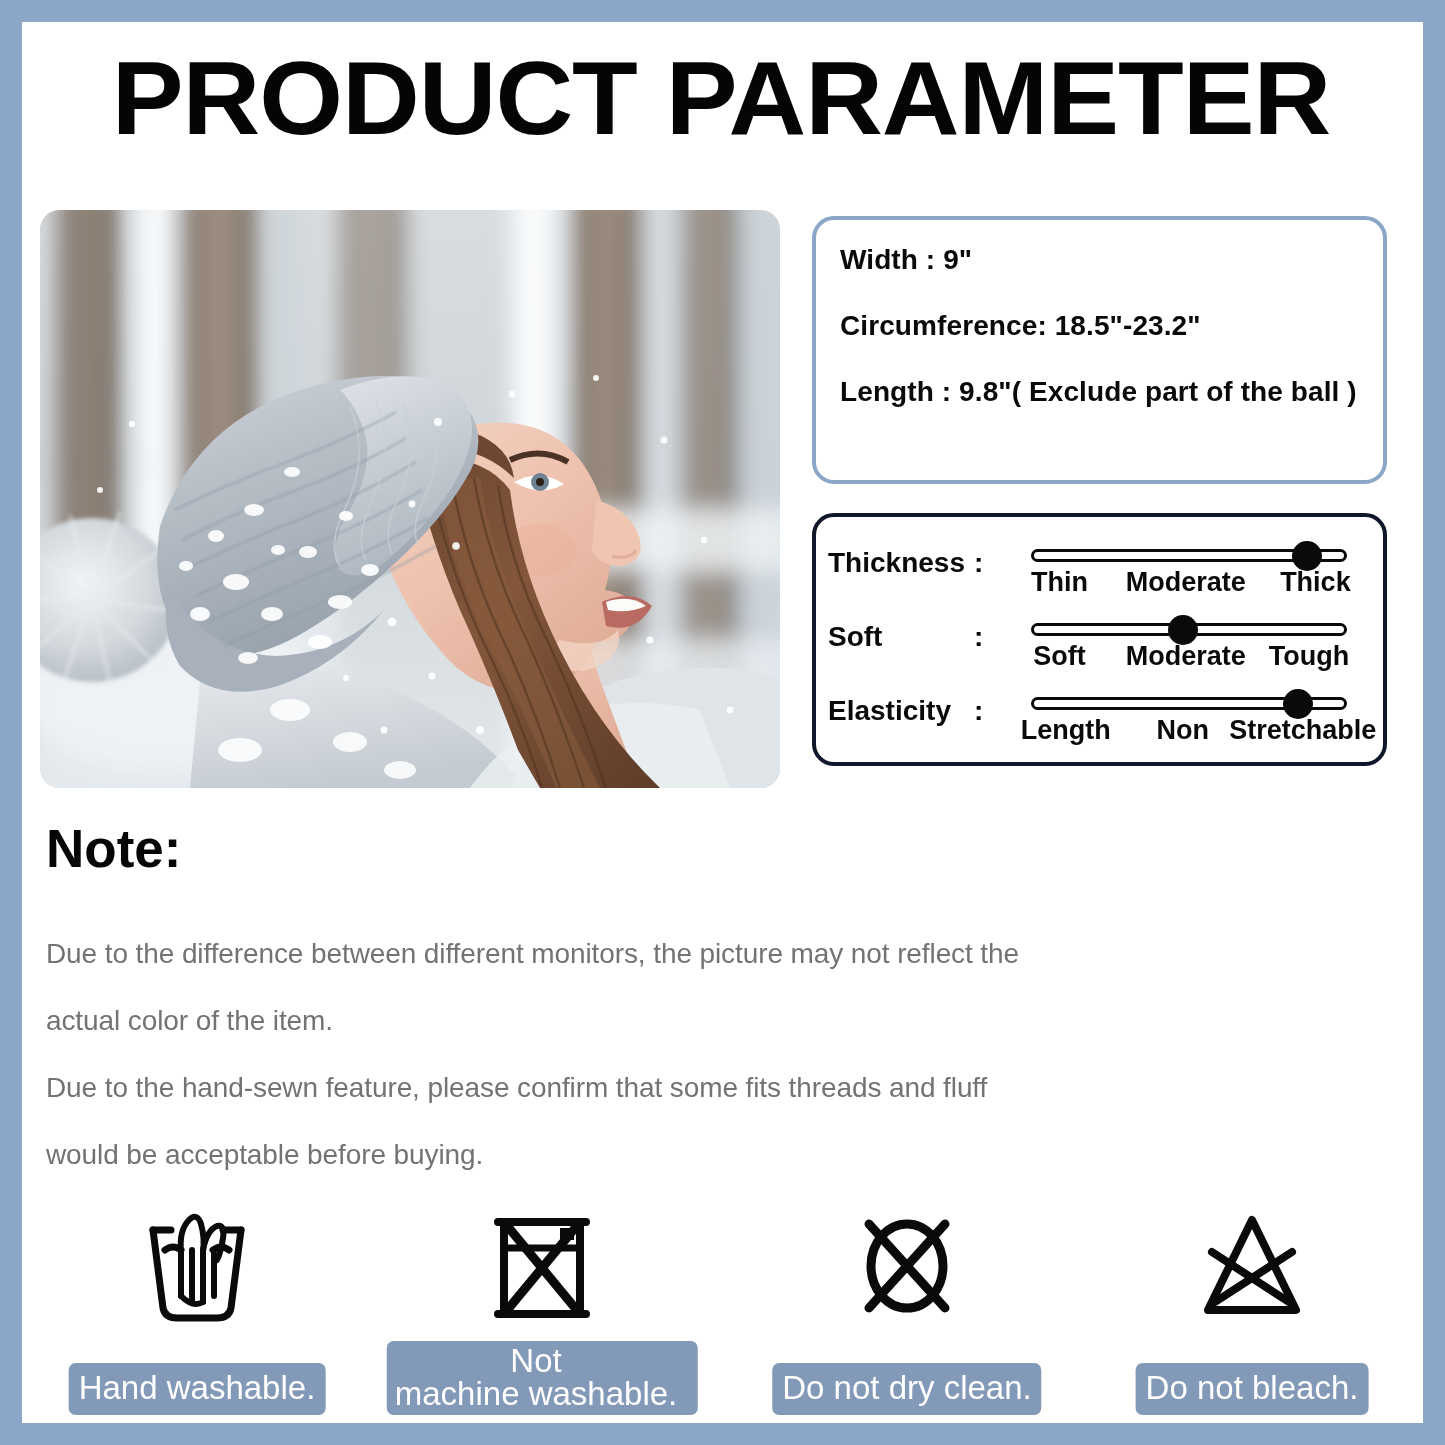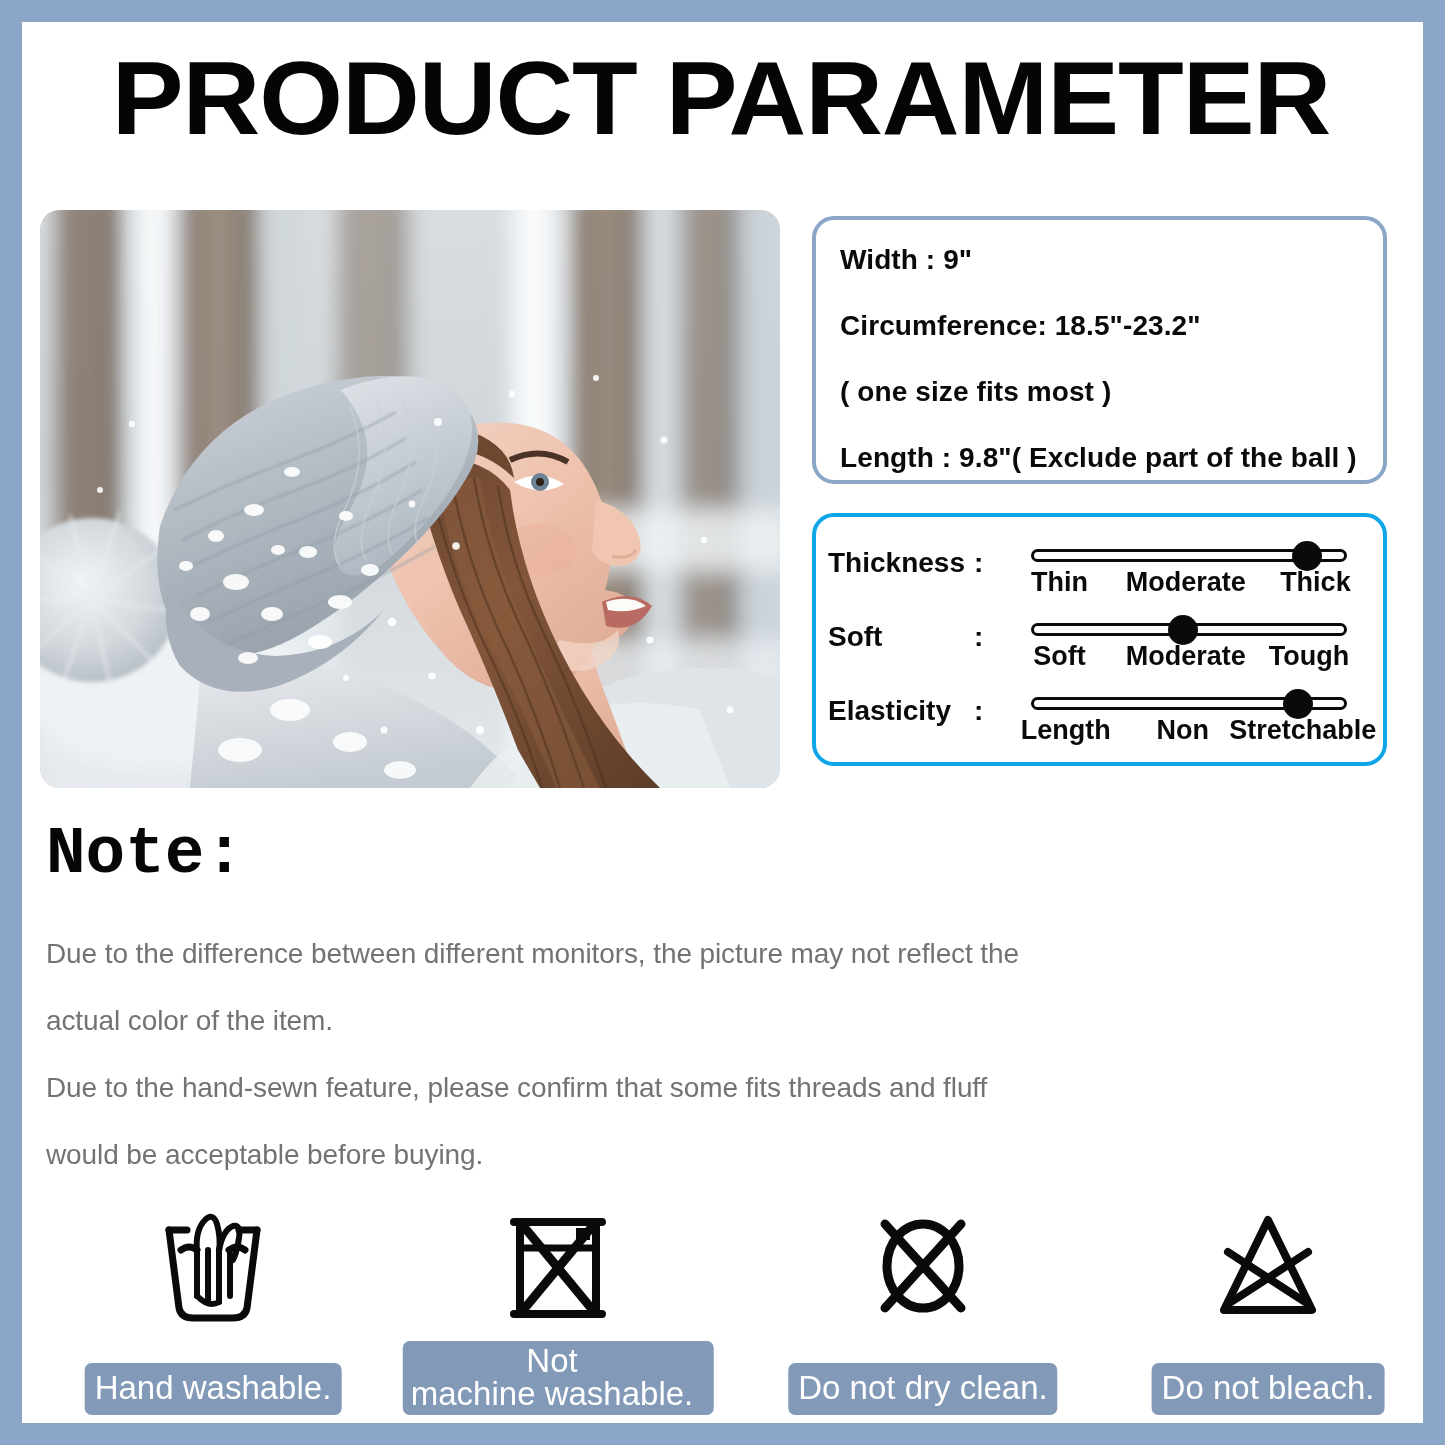--- a/index.html
+++ b/index.html
@@ -83,21 +83,21 @@
   }
   .spec-line:last-child { margin-bottom: 0; }
 
   .slider-box {
     position: absolute;
     left: 790px;
     top: 491px;
     width: 575px;
     height: 253px;
     box-sizing: border-box;
-    border: 4px solid #0ea5e9;
+    border: 4px solid #0f172a;
     border-radius: 22px;
     background: #ffffff;
   }
   .slider-rows {
     position: absolute;
     left: 12px;
     top: 20px;
     right: 6px;
   }
   .slider-row {
@@ -160,44 +160,43 @@
     white-space: nowrap;
     transform: translateX(-50%);
     top: 0;
   }
 
   
   .note-heading {
     position: absolute;
     left: 24px;
     top: 800px;
-    font-size: 66px;
+    font-size: 53px;
     font-weight: bold;
     color: #060606;
     line-height: 1;
-    font-family: Liberation Mono, monospace;
   }
   .note-body {
     position: absolute;
     left: 24px;
     top: 898px;
     width: 1345px;
   }
   .note-line {
     font-size: 28px;
     color: #737373;
     line-height: 67px;
     white-space: nowrap;
     letter-spacing: -0.1px;
   }
 
   
   .care-row {
     position: absolute;
-    left: 16px;
+    left: 0;
     top: 1160px;
     width: 1143px;
     height: 241px;
   }
   .care-item {
     position: absolute;
     top: 0;
     width: 330px;
     height: 241px;
   }
@@ -433,21 +432,20 @@
         <ellipse cx="200" cy="540" rx="22" ry="12"></ellipse>
         <ellipse cx="360" cy="560" rx="16" ry="9"></ellipse>
       </g>
     </svg>
   </div>
 
   <div class="spec-box">
     <div class="spec-list">
       <div class="spec-line">Width : 9"</div>
       <div class="spec-line">Circumference: 18.5"-23.2"</div>
-      <div class="spec-line">( one size fits most )</div>
       <div class="spec-line">Length : 9.8"( Exclude part of the ball )</div>
     </div>
   </div>
 
   <div class="slider-box">
     <div class="slider-rows">
 
       <div class="slider-row">
         <div class="slider-label">Thickness</div>
         <div class="slider-colon">:</div>

